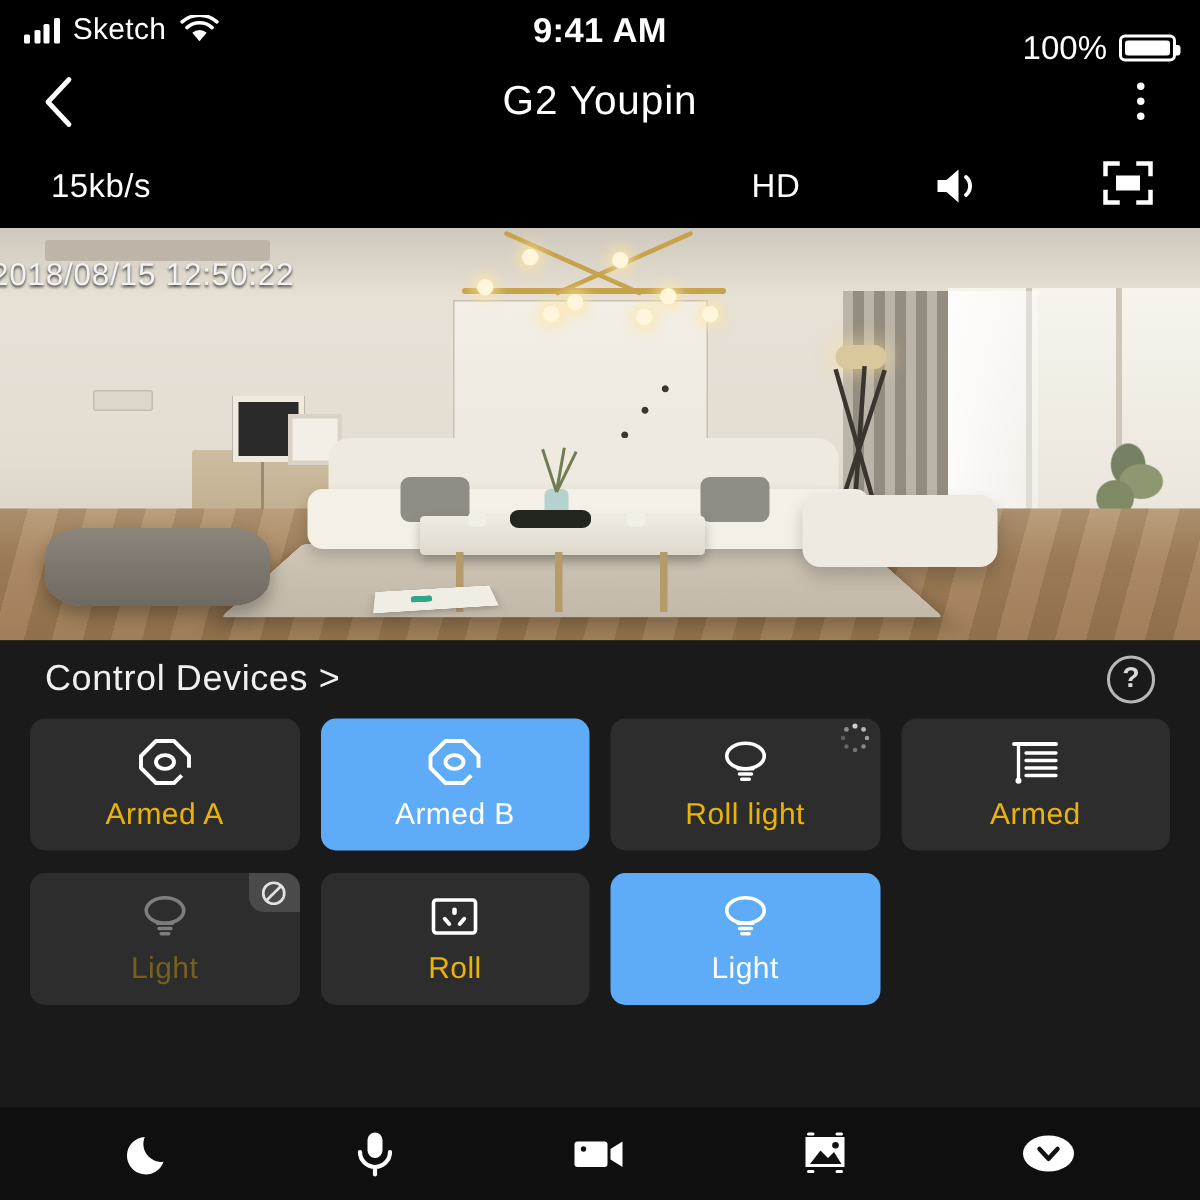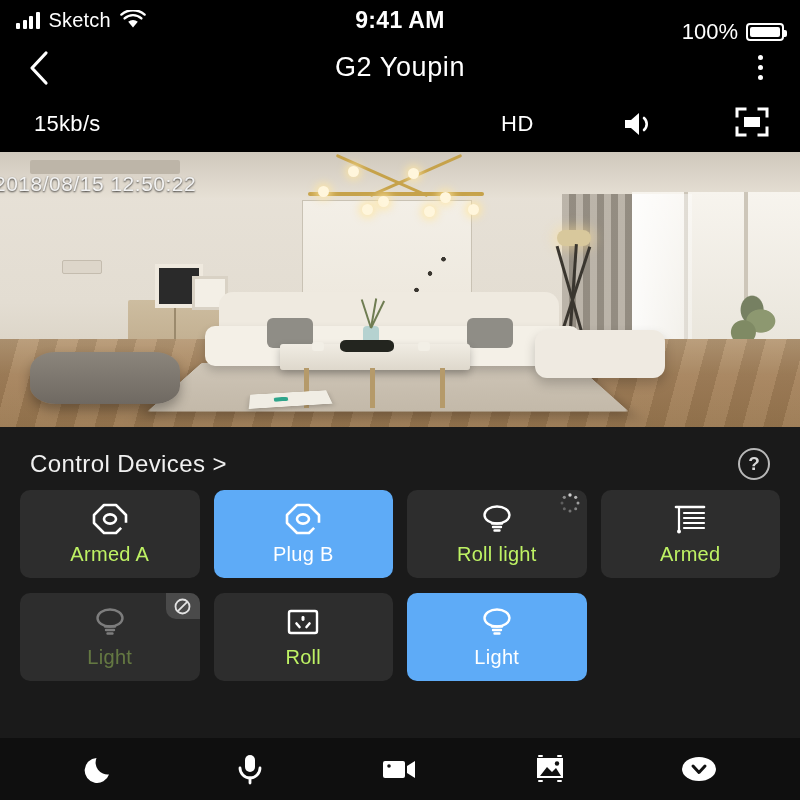--- a/index.html
+++ b/index.html
@@ -95,30 +95,30 @@
   .vase { position:absolute; left:360px; top:152px; width:22px; height:40px; }
   .vase b { position:absolute; bottom:0; left:3px; width:16px; height:18px; background:rgba(160,200,200,.75); border-radius:4px; }
   .vase i { position:absolute; width:2px; height:30px; background:#6f7d52; bottom:16px; left:10px; transform-origin:bottom; }
   .tray { position:absolute; left:340px; top:188px; width:54px; height:12px; background:#23251f; border-radius:6px/5px; }
   .cup { position:absolute; width:12px; height:9px; background:#f2efe6; border-radius:3px; top:190px; }
   .papers { position:absolute; left:250px; bottom:16px; width:80px; height:24px; background:#f0ede4; transform:perspective(200px) rotateX(55deg) rotate(-6deg); box-shadow:0 3px 6px rgba(0,0,0,.2); }
   .papers::after{content:"";position:absolute;left:24px;top:8px;width:14px;height:7px;background:#2fa58b;border-radius:2px;}
   .switch { position:absolute; left:62px; top:108px; width:40px; height:14px; background:#ddd6ca; border:1px solid #c4bcae; border-radius:2px; }
 
   
-  .panel { flex:1 1 auto; background:#1a1a1a; padding:11px 20px; position:relative; }
+  .panel { flex:1 1 auto; background:#1a1a1a; padding:0 20px; position:relative; }
   .panel-head { height:52px; display:flex; align-items:center; justify-content:space-between; padding:0 10px 0 10px; }
   .panel-title { font-size:24px; color:#f0f0f0; letter-spacing:0.4px; }
   .help { width:32px; height:32px; border:2px solid #b8b8b8; border-radius:50%; display:flex; align-items:center; justify-content:center; font-size:19px; color:#d8d8d8; font-weight:bold; }
 
   .grid { display:grid; grid-template-columns:repeat(4,1fr); gap:15px 14px; }
   .tile { position:relative; height:88px; border-radius:10px; background:#2d2d2d; display:flex; flex-direction:column; align-items:center; justify-content:center; gap:7px; overflow:visible; }
   .tile.active { background:#5eabf7; }
   .tile.disabled .tile-label, .tile.disabled .ico { opacity:.38; }
-  .tile-label { font-size:20px; letter-spacing:0.3px; color:#bef264; }
+  .tile-label { font-size:20px; letter-spacing:0.3px; color:#eab308; }
   .tile.active .tile-label { color:#fff; }
   .ico { width:40px; height:34px; display:flex; align-items:center; justify-content:center; }
   .badge { position:absolute; right:0; top:0; width:34px; height:26px; border-radius:0 10px 0 10px; display:flex; align-items:center; justify-content:center; }
   .badge.off { background:#4a4a4a; }
 
   
   .bottombar { flex:0 0 62px; background:#0f0f0f; display:flex; align-items:center; justify-content:space-around; padding:0 26px; }
   .bb-btn { width:58px; height:46px; display:flex; align-items:center; justify-content:center; }
   svg { display:block; }
 </style>
@@ -276,21 +276,21 @@
         <div class="tile-label">Armed A</div>
       </div>
 
       <div class="tile active">
         <div class="ico">
           <svg width="40" height="34" viewBox="0 0 40 34">
             <path d="M14 3 L26 3 L36 13 L36 21 L26 31 L14 31 L4 21 L4 13 Z" stroke="#fff" stroke-width="2.6" fill="none" stroke-linejoin="round" stroke-dasharray="34 7 70"></path>
             <ellipse cx="20" cy="17" rx="6" ry="4.6" stroke="#fff" stroke-width="2.6" fill="none"></ellipse>
           </svg>
         </div>
-        <div class="tile-label">Plug B</div>
+        <div class="tile-label">Armed B</div>
       </div>
 
       <div class="tile">
         <div class="badge">
           <svg width="22" height="22" viewBox="0 0 22 22">
             <g fill="#cfcfcf">
               <circle cx="11" cy="3" r="1.7" opacity="1"></circle>
               <circle cx="16.7" cy="5.3" r="1.6" opacity=".85"></circle>
               <circle cx="19" cy="11" r="1.5" opacity=".7"></circle>
               <circle cx="16.7" cy="16.7" r="1.5" opacity=".55"></circle>

